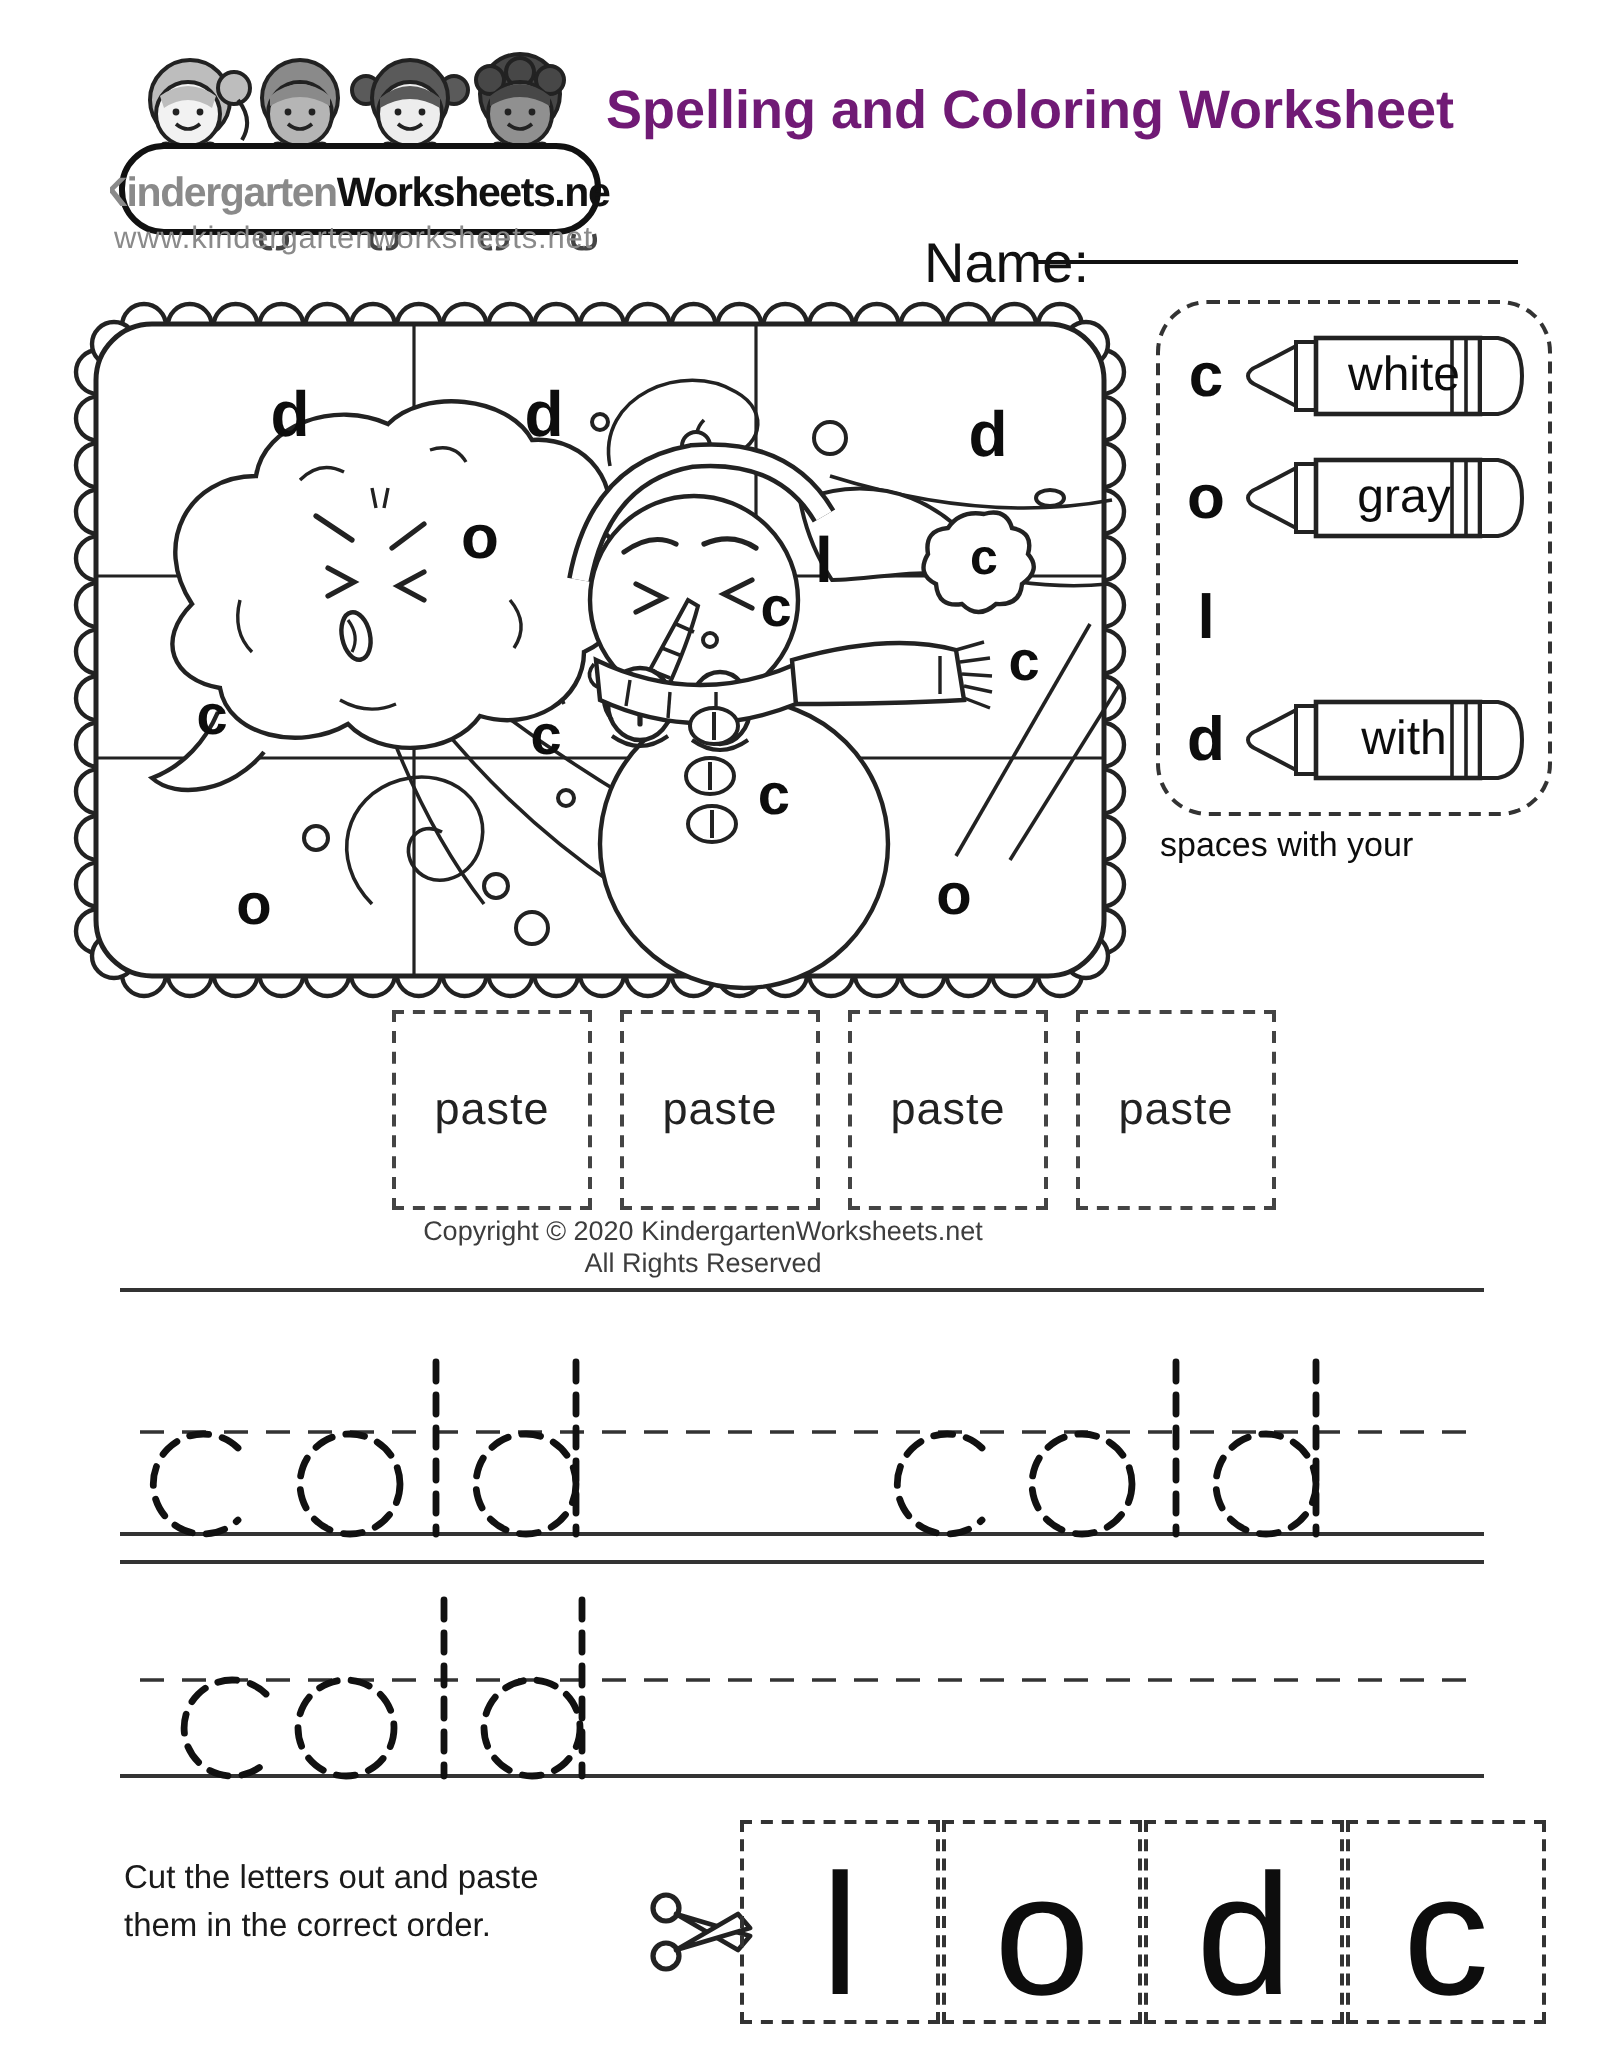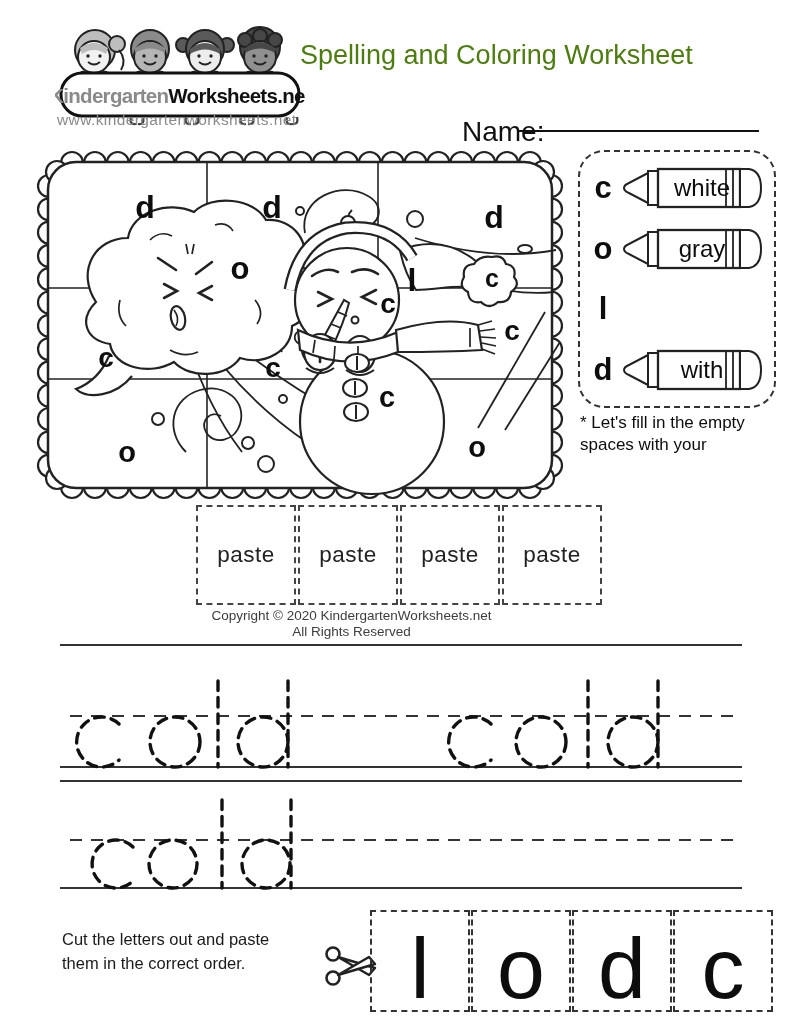--- a/index.html
+++ b/index.html
@@ -1,36 +1,36 @@
 <!DOCTYPE html>
 <html><head>
 <meta charset="utf-8">
 <style>
   html,body{margin:0;padding:0;background:#fff;}
   #page{position:relative;width:800px;height:1035px;background:#fff;overflow:hidden;
         font-family:"Liberation Sans",sans-serif;color:#111;}
   .abs{position:absolute;}
   
   #site-url{left:57px;top:111px;font-size:15.5px;color:#8a8a8a;letter-spacing:.4px;}
-  #page-title{left:300px;top:40px;width:430px;text-align:left;font-size:27px;font-weight:normal;color:#4d7c0f;}
+  #page-title{left:300px;top:40px;width:430px;text-align:center;font-size:27px;font-weight:bold;color:#701a75;}
   #name-label{left:462px;top:116px;font-size:28px;}
   #name-line{left:519px;top:102px;width:240px;height:28px;border:none;border-bottom:2px solid #111;background:transparent;}
   
   #key-panel{left:578px;top:150px;width:198px;height:258px;border:2.5px dashed #333;border-radius:26px;
              box-sizing:border-box;display:flex;flex-direction:column;justify-content:space-around;padding:6px 8px 6px 10px;}
   .key-row{display:flex;align-items:center;gap:4px;height:56px;}
   .key-letter{width:26px;text-align:center;font-size:31px;font-weight:bold;color:#0d0d0d;}
   .crayon{position:relative;width:146px;height:48px;}
   .crayon svg{position:absolute;left:0;top:0;}
   .crayon-label{position:absolute;left:44px;top:0;width:76px;height:48px;display:flex;align-items:center;justify-content:center;
                 font-size:24px;color:#0d0d0d;}
   #color-note{left:580px;top:412px;width:200px;font-size:17px;line-height:1.32;color:#0d0d0d;}
   #color-note span{display:block;}
   
-  #paste-row{left:196px;top:505px;display:flex;gap:2px;}
+  #paste-row{left:196px;top:505px;display:flex;gap:14px;}
   .paste-box{width:100px;height:100px;border:2px dashed #444;box-sizing:border-box;
              display:flex;align-items:center;justify-content:center;font-size:22.5px;color:#222;letter-spacing:.5px;}
   
   #copyright{left:0;top:608px;width:703px;text-align:center;font-size:13.5px;color:#3d3d3d;line-height:1.18;}
   #copyright span{display:block;}
   
   #cut-instruction{left:62px;top:928px;font-size:16.5px;line-height:1.45;color:#1a1a1a;}
   #cut-instruction span{display:block;}
   #cut-row{left:370px;top:910px;display:flex;gap:1px;}
   .cut-box{width:100px;height:102px;border:2px dashed #333;box-sizing:border-box;
@@ -392,21 +392,20 @@
               <line x1="106" y1="5" x2="106" y2="43"></line>
               <line x1="113" y1="5" x2="113" y2="43"></line>
             </g>
         </svg>
         <span class="crayon-label">with</span>
       </div>
     </div>
   </div>
 
   <div class="abs" id="color-note">
-    <span>* Let's fill in the empty</span>
     <span>spaces with your</span>
   </div>
 
   <div class="abs" id="paste-row">
     <div class="paste-box">paste</div>
     <div class="paste-box">paste</div>
     <div class="paste-box">paste</div>
     <div class="paste-box">paste</div>
   </div>
 

